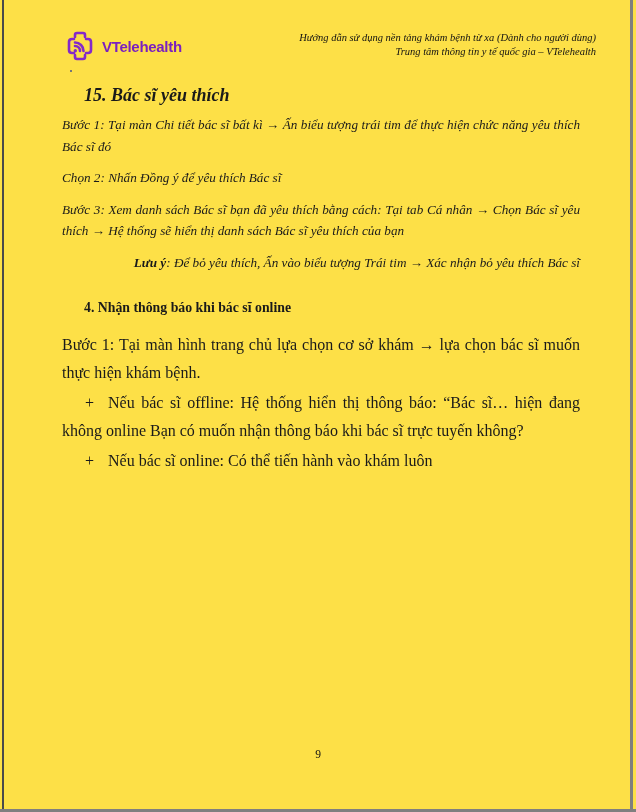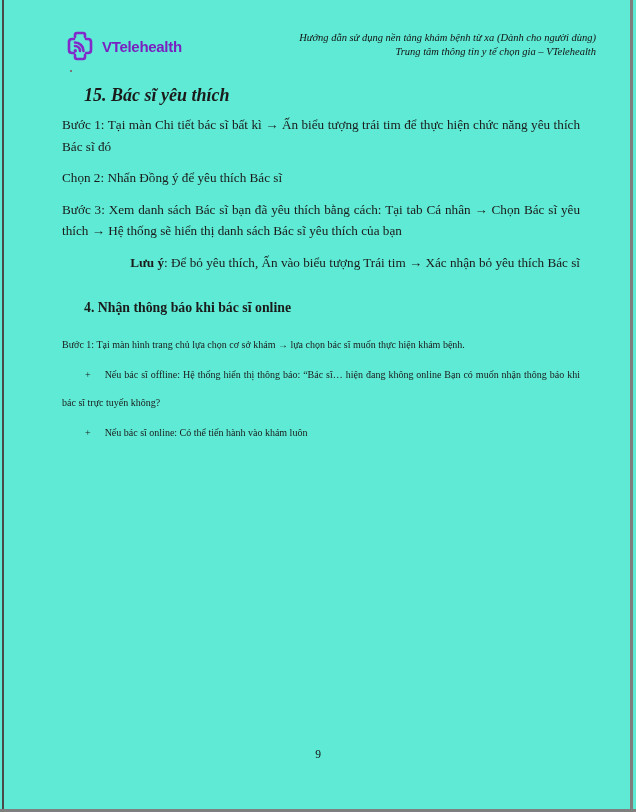--- a/index.html
+++ b/index.html
@@ -1,20 +1,20 @@
 <!DOCTYPE html>
 <html><head>
 <meta charset="utf-8">
 <style>
   * { margin:0; padding:0; box-sizing:border-box; }
   html,body { background:#ffffff; }
   .page {
     position:relative;
     width:636px; height:812px;
-    background:#5eead4;
+    background:#fde047;
     overflow:hidden;
     font-family:"Liberation Serif","DejaVu Serif",serif;
     color:#1a1a1a;
   }
   
   .edge-left   { position:absolute; left:2px;  top:0; width:2px;  height:812px; background:#4a4a4a; }
   .edge-right  { position:absolute; left:630px; top:0; width:3px; height:812px; background:#7f7f7f; }
   .edge-bottom { position:absolute; left:0; top:809px; width:636px; height:3px; background:#7f7f7f; }
 
   
@@ -39,30 +39,31 @@
   
   .content { position:absolute; left:62px; top:86px; width:518px; }
 
   .h15 {
     margin:0 0 7px 22px;
     font-size:18px; font-weight:bold; font-style:italic; line-height:18px;
   }
   .s15p {
     font-size:13.2px; line-height:21.5px; margin:10px 0 4px 0;
     text-align:justify;
+    font-style:italic;
   }
   .note { padding-left:4px; text-align:right; }
   .note-label { font-weight:bold; }
 
   .h16 {
     margin:26px 0 14px 22px;
     font-size:13.8px; font-weight:bold; line-height:18px;
   }
   .s16p {
-    font-size:10px; line-height:28px; margin:0 0 2px 0;
+    font-size:16px; line-height:28px; margin:0 0 2px 0;
     text-align:justify;
   }
   .bullet { text-indent:23px; }
   .bullet-marker { margin-right:14px; }
 
   .page-number {
     position:absolute; left:0; top:748px; width:636px;
     text-align:center; font-size:11.5px; color:#111;
   }
 </style>
@@ -93,21 +94,21 @@
         </g>
         <circle cx="11.3" cy="20.7" r="1.7" fill="#8429c9"></circle>
       </svg>
     </span>
     <span class="brand-text">VTelehealth</span>
   </div>
   <div class="logo-dot"></div>
 
   <div class="header-meta">
     <div>Hướng dẫn sử dụng nền tảng khám bệnh từ xa (Dành cho người dùng)</div>
-    <div>Trung tâm thông tin y tế chọn gia – VTelehealth</div>
+    <div>Trung tâm thông tin y tế quốc gia – VTelehealth</div>
   </div>
 
   <div class="content">
 
     <div class="h15">15. Bác sĩ yêu thích</div>
 
     <p class="s15p">Bước 1: Tại màn Chi tiết bác sĩ bất kì → Ấn biểu tượng trái tim để thực hiện chức năng yêu thích Bác sĩ đó</p>
     <p class="s15p">Chọn 2: Nhấn Đồng ý để yêu thích Bác sĩ</p>
     <p class="s15p">Bước 3: Xem danh sách Bác sĩ bạn đã yêu thích bằng cách: Tại tab Cá nhân → Chọn Bác sĩ yêu thích → Hệ thống sẽ hiển thị danh sách Bác sĩ yêu thích của bạn</p>
 

